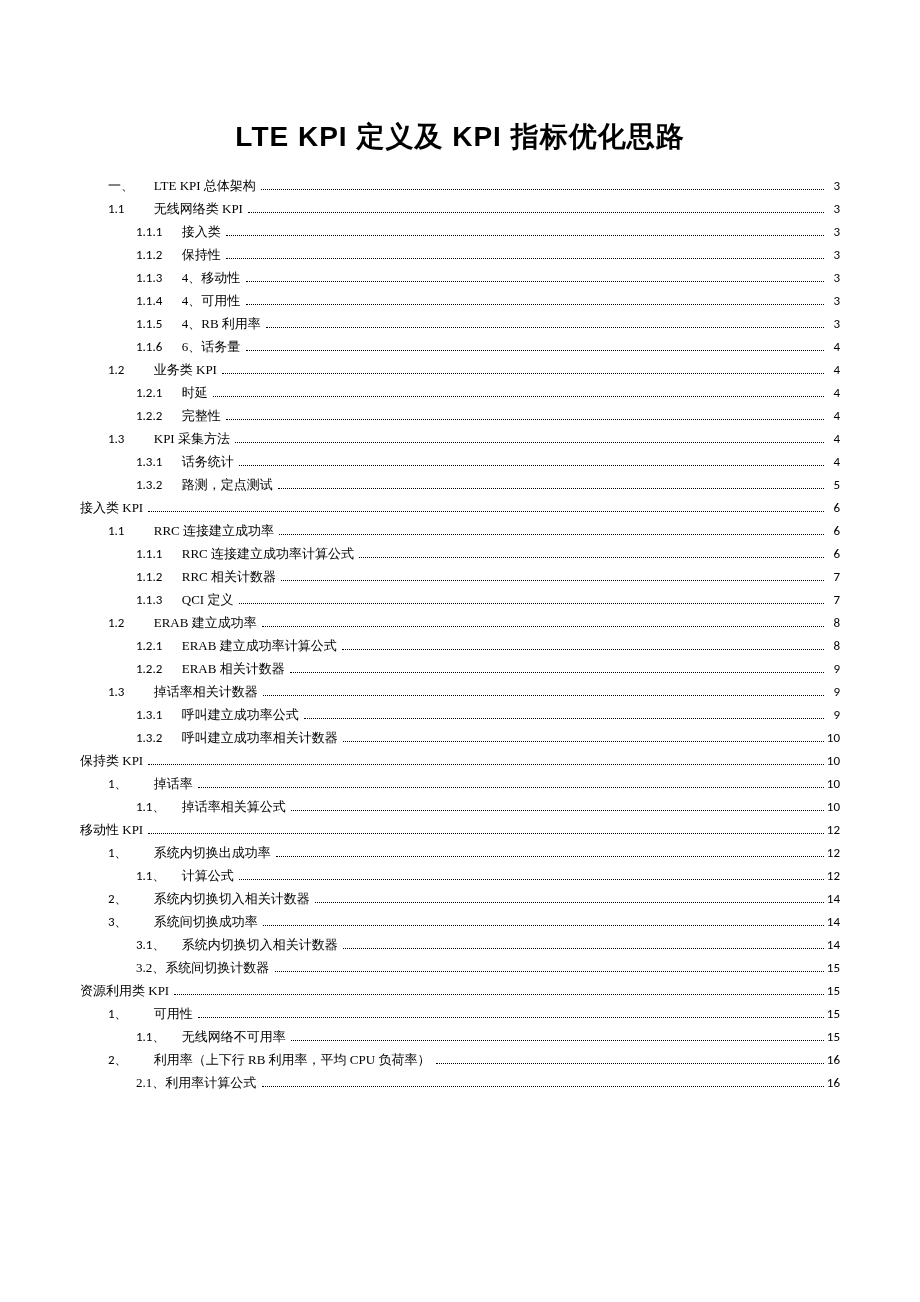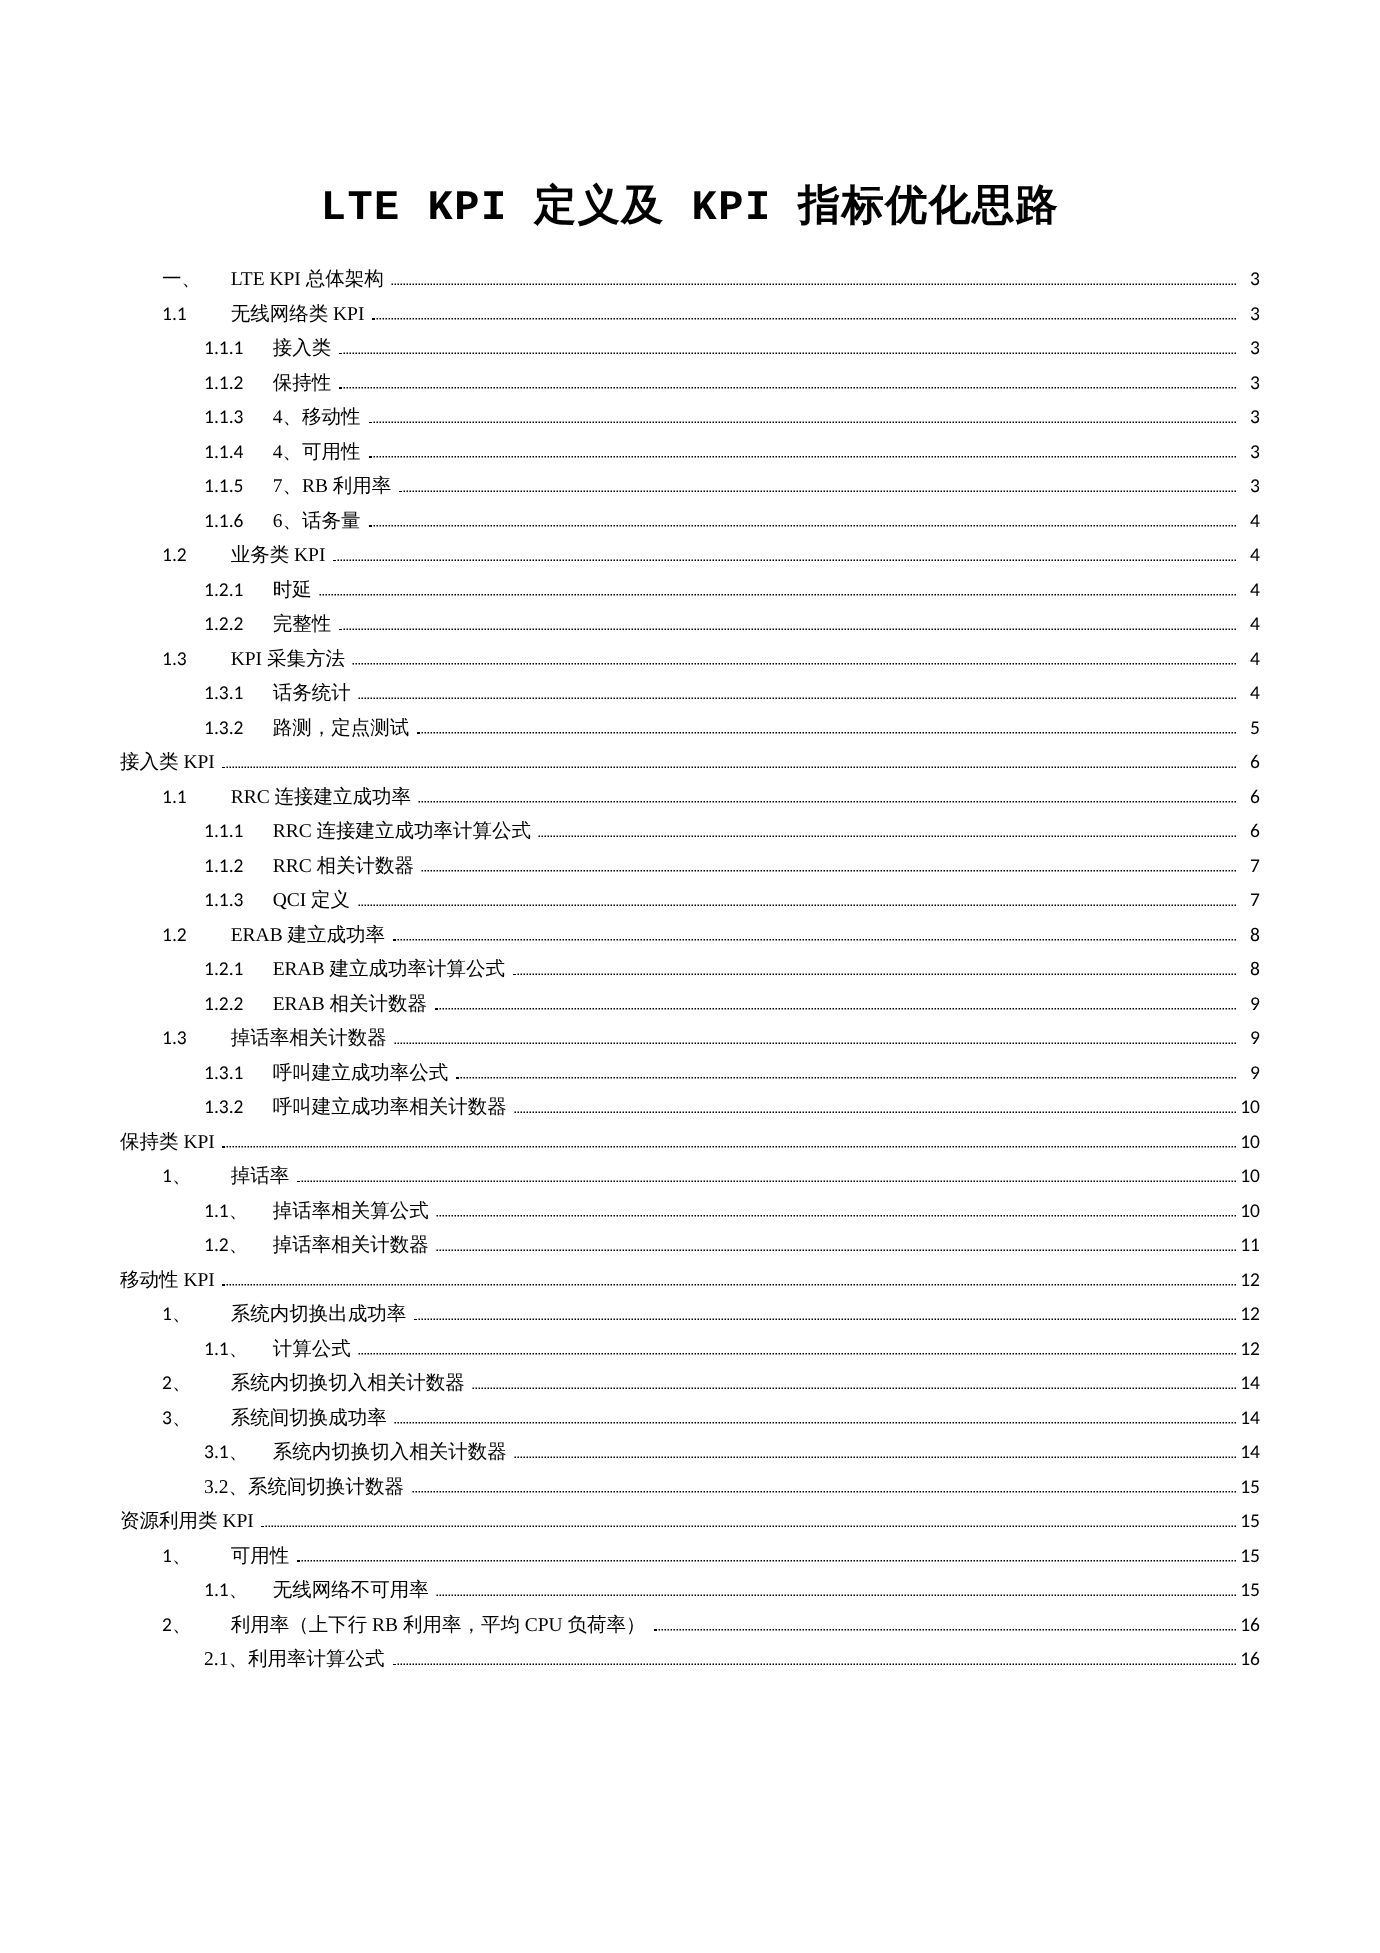--- a/index.html
+++ b/index.html
@@ -6,21 +6,21 @@
       margin: 0;
       padding: 0;
       font-family: "SimSun", "Songti SC", serif;
       background: #ffffff;
       width: 920px;
     }
     .page {
       padding: 118px 80px 60px 80px;
     }
     h1.title {
-      font-family: Liberation Mono, monospace;
+      font-family: Liberation Sans, sans-serif;
       font-size: 28px;
       font-weight: bold;
       text-align: center;
       margin: 0 0 18px 0;
       color: #000;
       letter-spacing: 1px;
     }
     .toc {
       font-size: 13px;
       color: #000;
@@ -107,21 +107,21 @@
         <span class="toc-num">1.1.4</span>
         <span>&nbsp;&nbsp;&nbsp;</span>
         <span class="toc-text">4、可用性</span>
         <span>&nbsp;</span>
         <span class="dots"></span>
         <span class="page-num">3</span>
       </div>
       <div class="toc-row indent-2">
         <span class="toc-num">1.1.5</span>
         <span>&nbsp;&nbsp;&nbsp;</span>
-        <span class="toc-text">7、RB 利用率</span>
+        <span class="toc-text">4、RB 利用率</span>
         <span>&nbsp;</span>
         <span class="dots"></span>
         <span class="page-num">3</span>
       </div>
       <div class="toc-row indent-2">
         <span class="toc-num">1.1.6</span>
         <span>&nbsp;&nbsp;&nbsp;</span>
         <span class="toc-text">6、话务量</span>
         <span>&nbsp;</span>
         <span class="dots"></span>
@@ -275,28 +275,20 @@
         <span class="dots"></span>
         <span class="page-num">10</span>
       </div>
       <div class="toc-row indent-2">
         <span class="toc-num">1.1、</span>
         <span>&nbsp;&nbsp;&nbsp;</span>
         <span class="toc-text">掉话率相关算公式</span>
         <span>&nbsp;</span>
         <span class="dots"></span>
         <span class="page-num">10</span>
-      </div>
-      <div class="toc-row indent-2">
-        <span class="toc-num">1.2、</span>
-        <span>&nbsp;&nbsp;&nbsp;</span>
-        <span class="toc-text">掉话率相关计数器</span>
-        <span>&nbsp;</span>
-        <span class="dots"></span>
-        <span class="page-num">11</span>
       </div>
       <div class="toc-row indent-0">
         <span class="toc-text">移动性 KPI</span>
         <span>&nbsp;</span>
         <span class="dots"></span>
         <span class="page-num">12</span>
       </div>
       <div class="toc-row indent-1">
         <span class="toc-num">1、</span>
         <span>&nbsp;&nbsp;&nbsp;</span>

